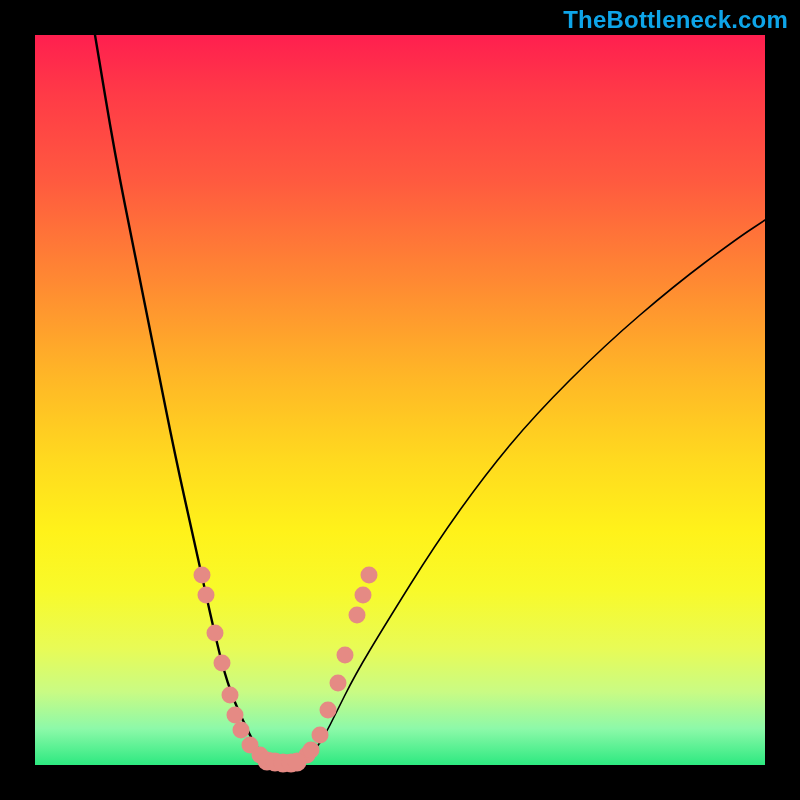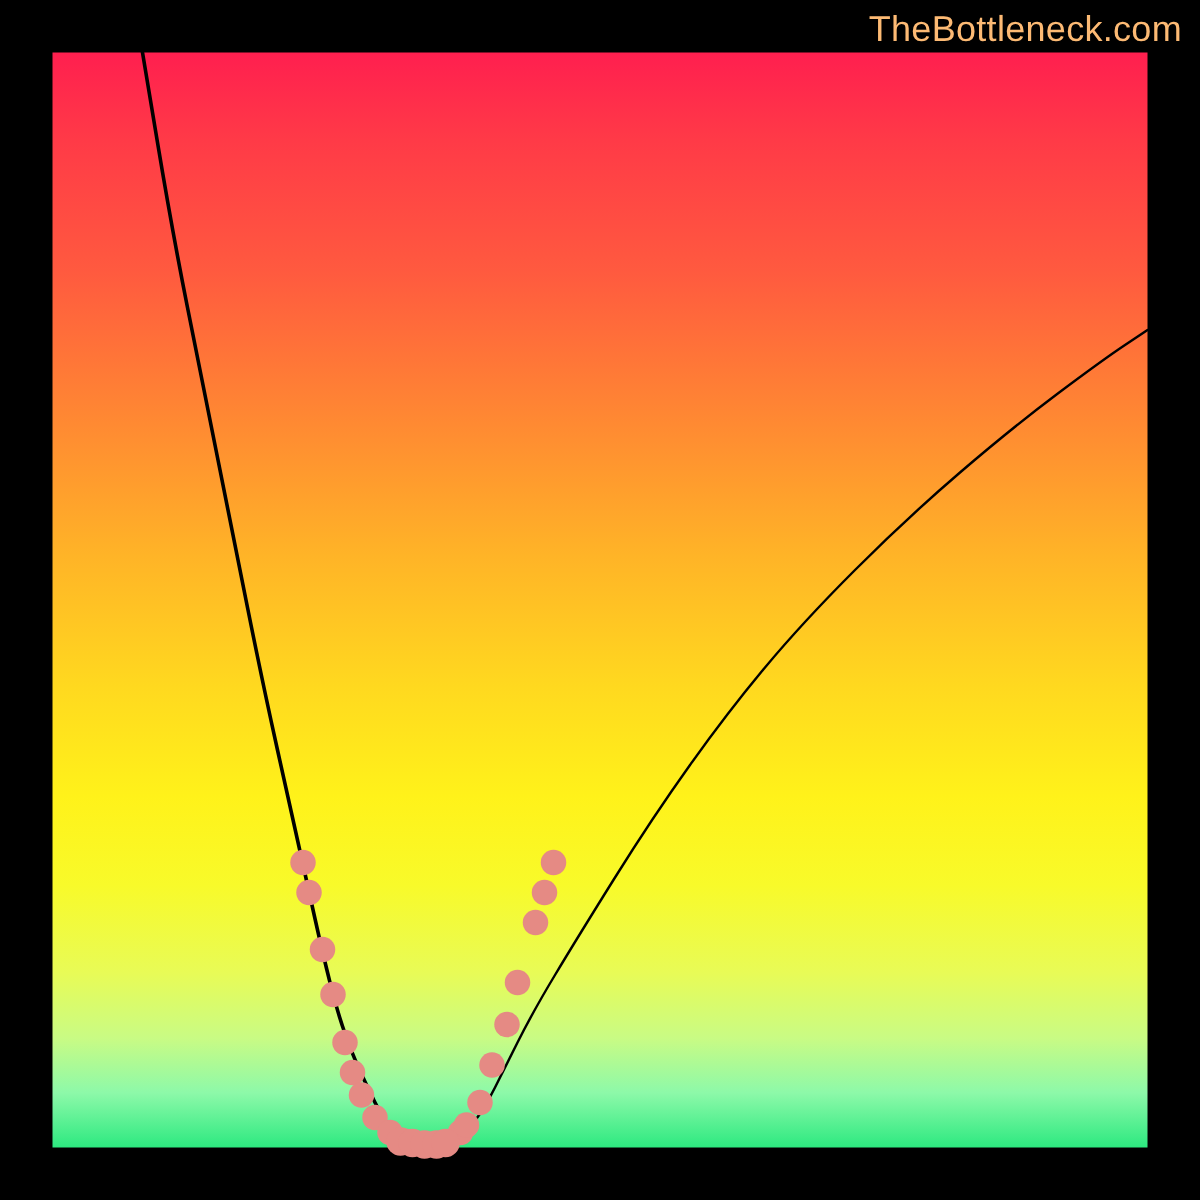--- a/index.html
+++ b/index.html
@@ -46,24 +46,24 @@
       #e8fb56 84%,
       #c9fb84 90%,
       #8df9a9 95%,
       #2de980 100%
     );
   }
   .watermark {
     position: absolute;
     top: 6px;
     right: 12px;
-    color: #fdba74;
+    color: #0ea5e9;
     font-size: 24px;
     letter-spacing: 0.2px;
-    font-weight: 400;
+    font-weight: 700;
   }
   svg.curves {
     position: absolute;
     left: 0;
     top: 0;
     width: 100%;
     height: 100%;
     overflow: visible;
   }
   .curve {

